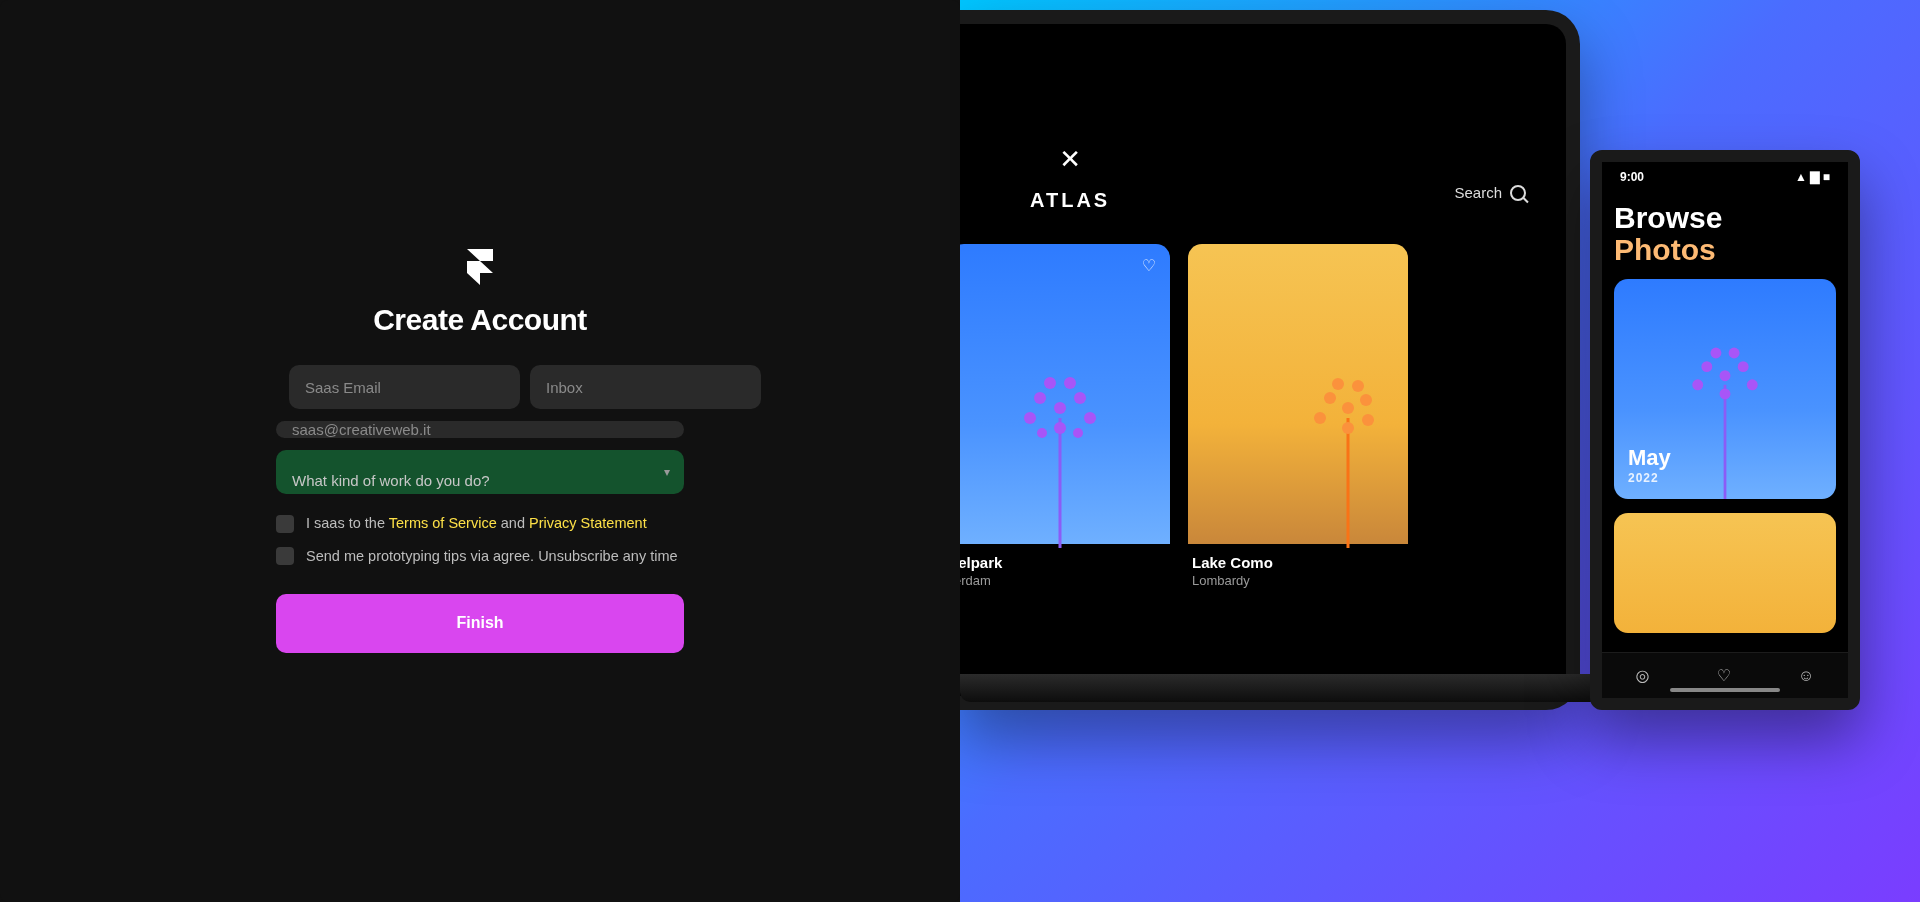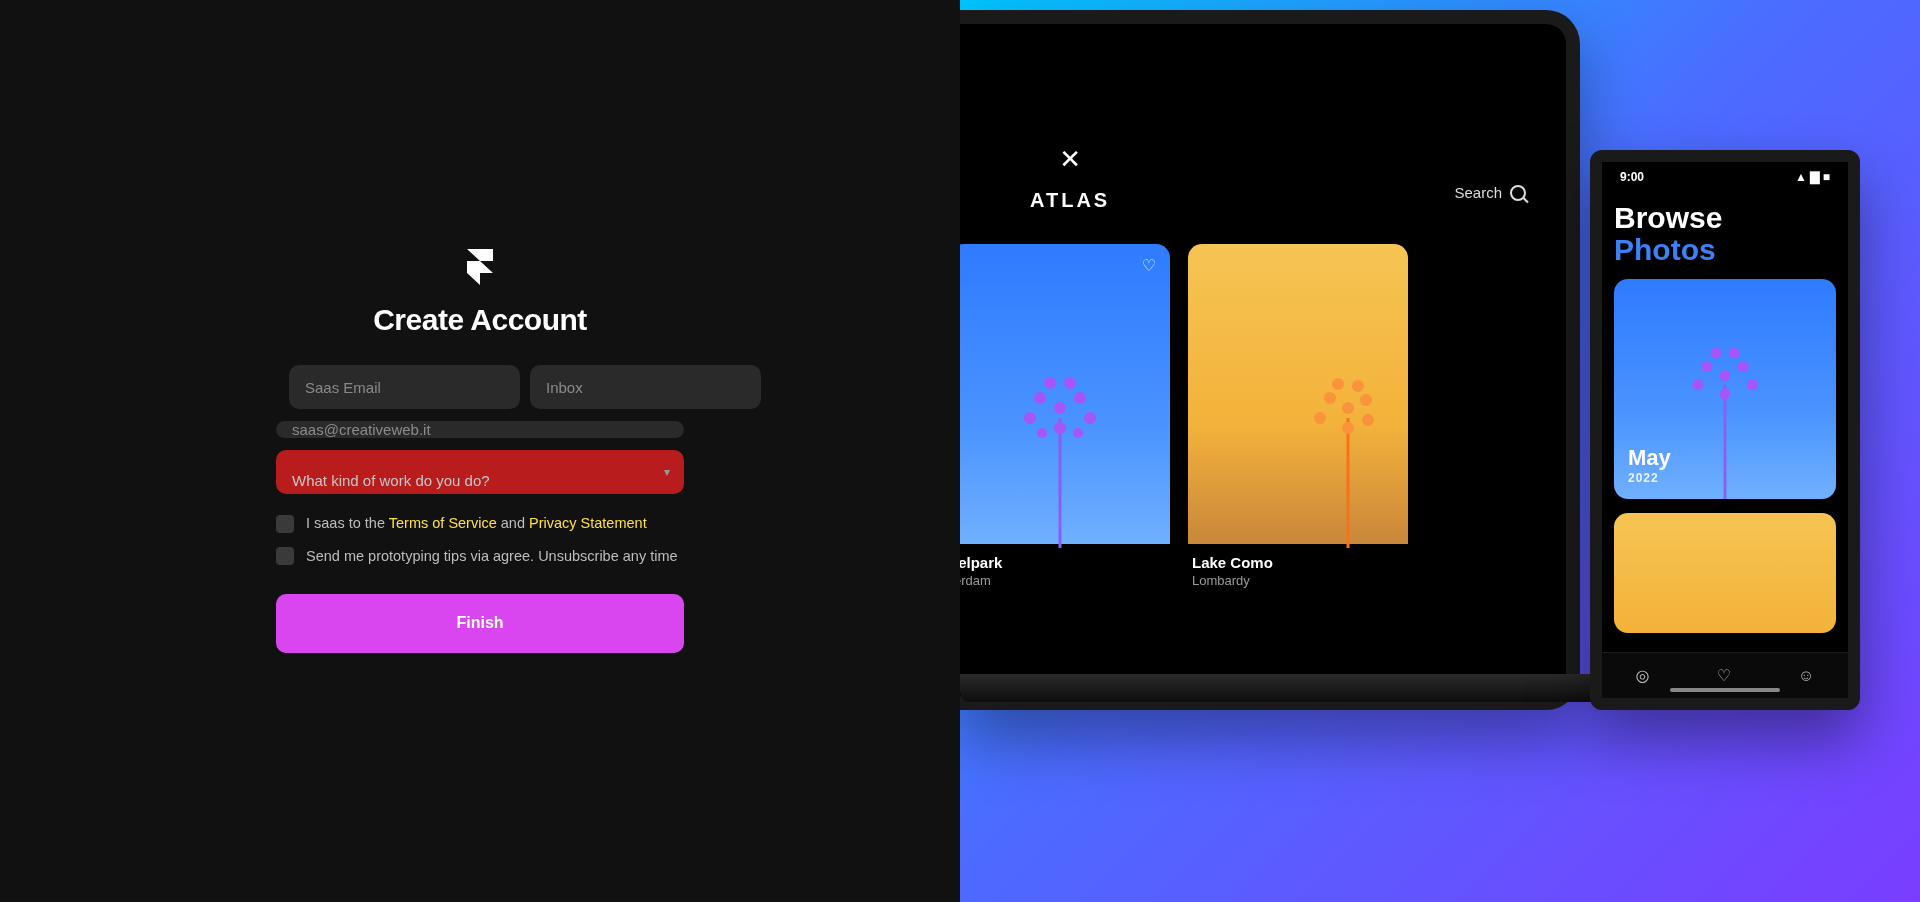--- a/index.html
+++ b/index.html
@@ -15,21 +15,21 @@
   .field {
     flex: 1; height: 44px; border-radius: 10px; background: #2a2a2a;
     border: none; padding: 0 16px; color: #e5e5e5; font-size: 15px;
   }
   .field::placeholder { color: #8a8a8a; }
   .field.full { width: 100%; margin-top: 12px; }
   .select-wrap {
     position: relative; width: 100%; margin-top: 12px;
   }
   .select {
-    width: 100%; height: 44px; border-radius: 10px; background: #b91c1c;
+    width: 100%; height: 44px; border-radius: 10px; background: #14532d;
     border: none; padding: 16px 40px 0 16px; color: #c7c7c7; font-size: 15px;
     appearance: none; -webkit-appearance: none; cursor: pointer;
   }
   .select-caret {
     position: absolute; right: 14px; top: 50%; transform: translateY(-50%);
     pointer-events: none; color: #999; font-size: 12px;
   }
   .checks { width: 100%; margin-top: 20px; display: flex; flex-direction: column; gap: 14px; }
   .check-row { display: flex; align-items: center; gap: 12px; }
   .chk {
@@ -97,21 +97,21 @@
     box-shadow: 0 30px 60px rgba(0,0,0,.4);
     overflow: hidden;
   }
   .notch {
     position: absolute; top: 0; left: 50%; transform: translateX(-50%);
     width: 120px; height: 24px; background: #000; border-bottom-left-radius: 14px; border-bottom-right-radius: 14px;
   }
   .statusbar { position: absolute; top: 8px; left: 0; right: 0; padding: 0 18px; display: flex; justify-content: space-between; color: #fff; font-size: 12px; font-weight: 600;}
   .phone-content { position: absolute; inset: 40px 12px 50px 12px; overflow: hidden; }
   .browse { color:#fff; font-size: 30px; font-weight: 800; line-height: 1.05; }
-  .browse .sub { color:#3b82f6; display:block; }
+  .browse .sub { color:#fdba74; display:block; }
   .pcard { margin-top: 14px; border-radius: 14px; overflow: hidden; height: 220px; position: relative; }
   .pcard.blue { background: linear-gradient(180deg,#2e7bff 0%, #4a93ff 60%, #6fb0ff 100%); }
   .pcard.gold { background: linear-gradient(180deg,#f6c453 0%, #f3b23a 100%); height: 120px; }
   .pcard .label { position:absolute; left:14px; bottom:14px; color:#fff; }
   .pcard .label .m { font-size: 22px; font-weight: 800; }
   .pcard .label .y { font-size: 12px; font-weight: 700; opacity:.85; letter-spacing:1px; }
   .tabbar {
     position: absolute; left: 0; right: 0; bottom: 0; height: 46px;
     background: #0a0a0a; display: flex; justify-content: space-around; align-items: center;
     border-top: 1px solid #1c1c1c;

